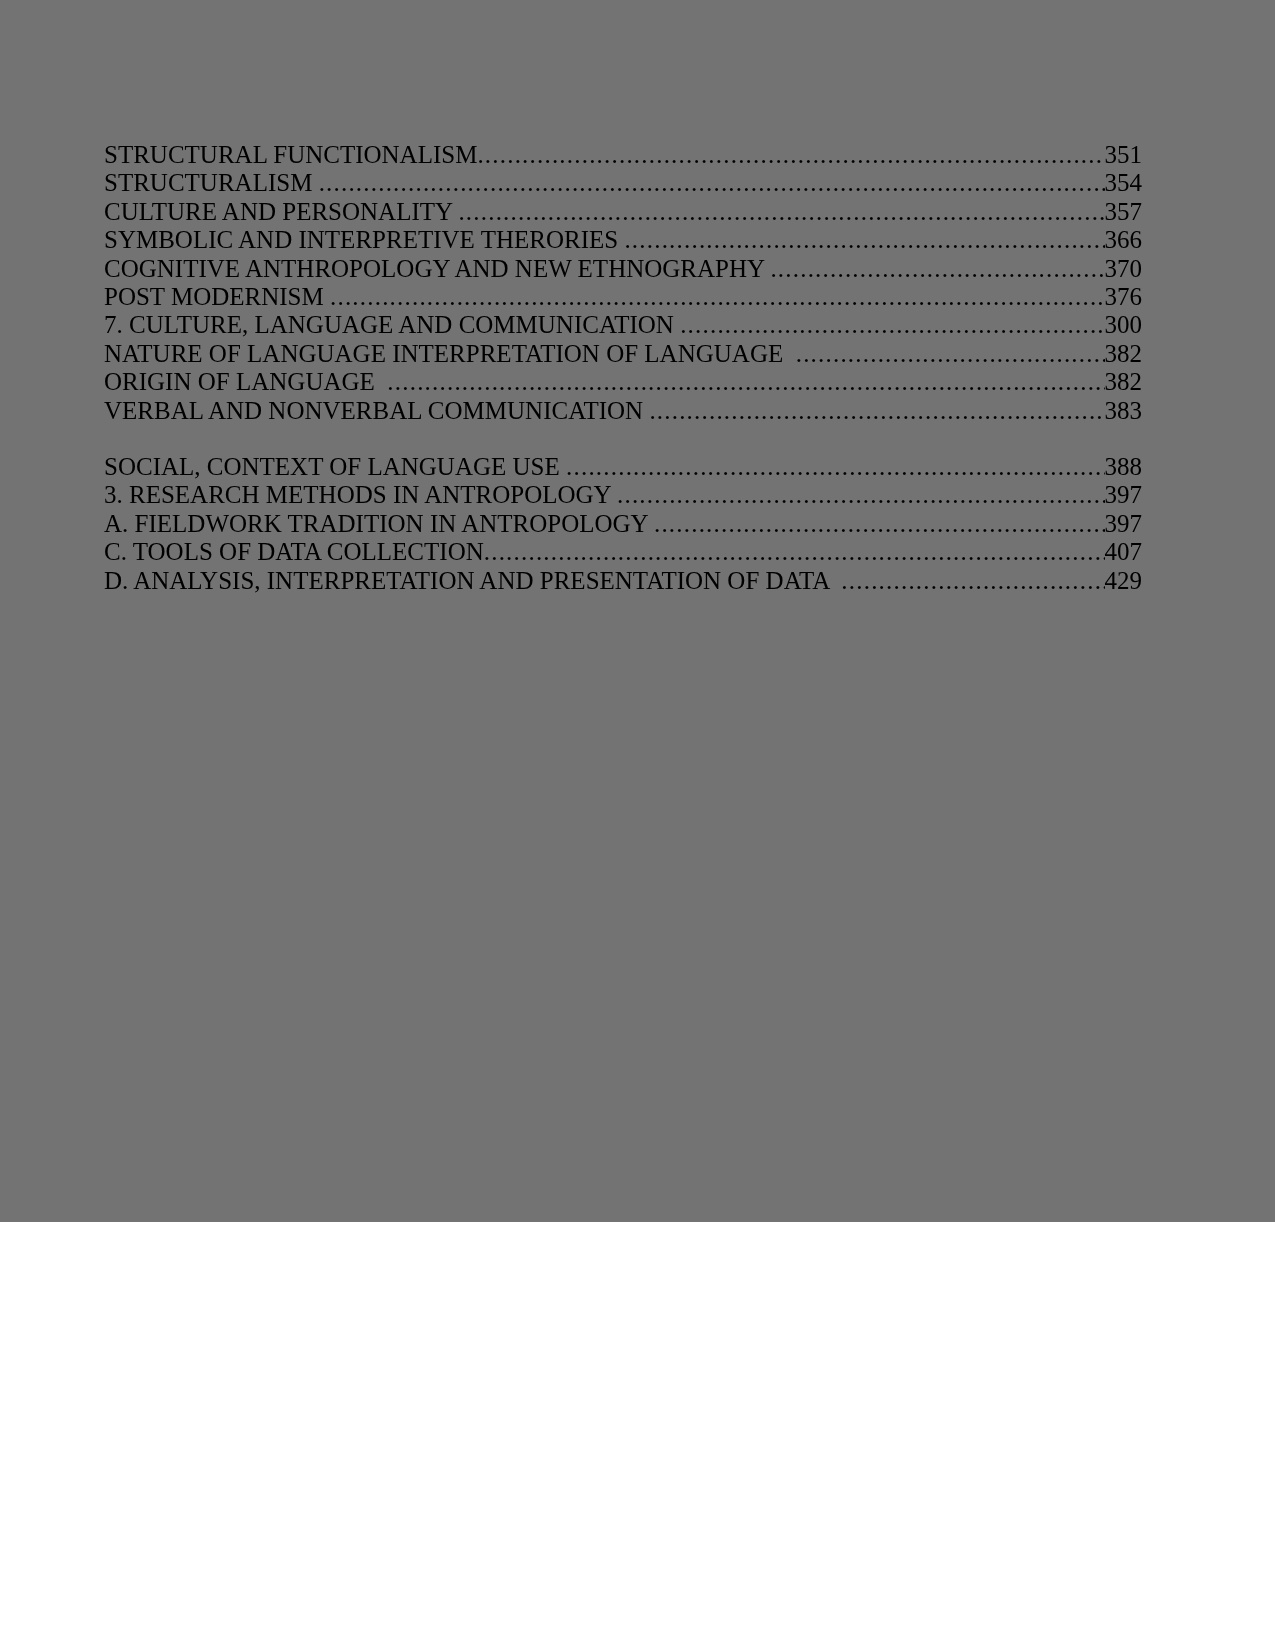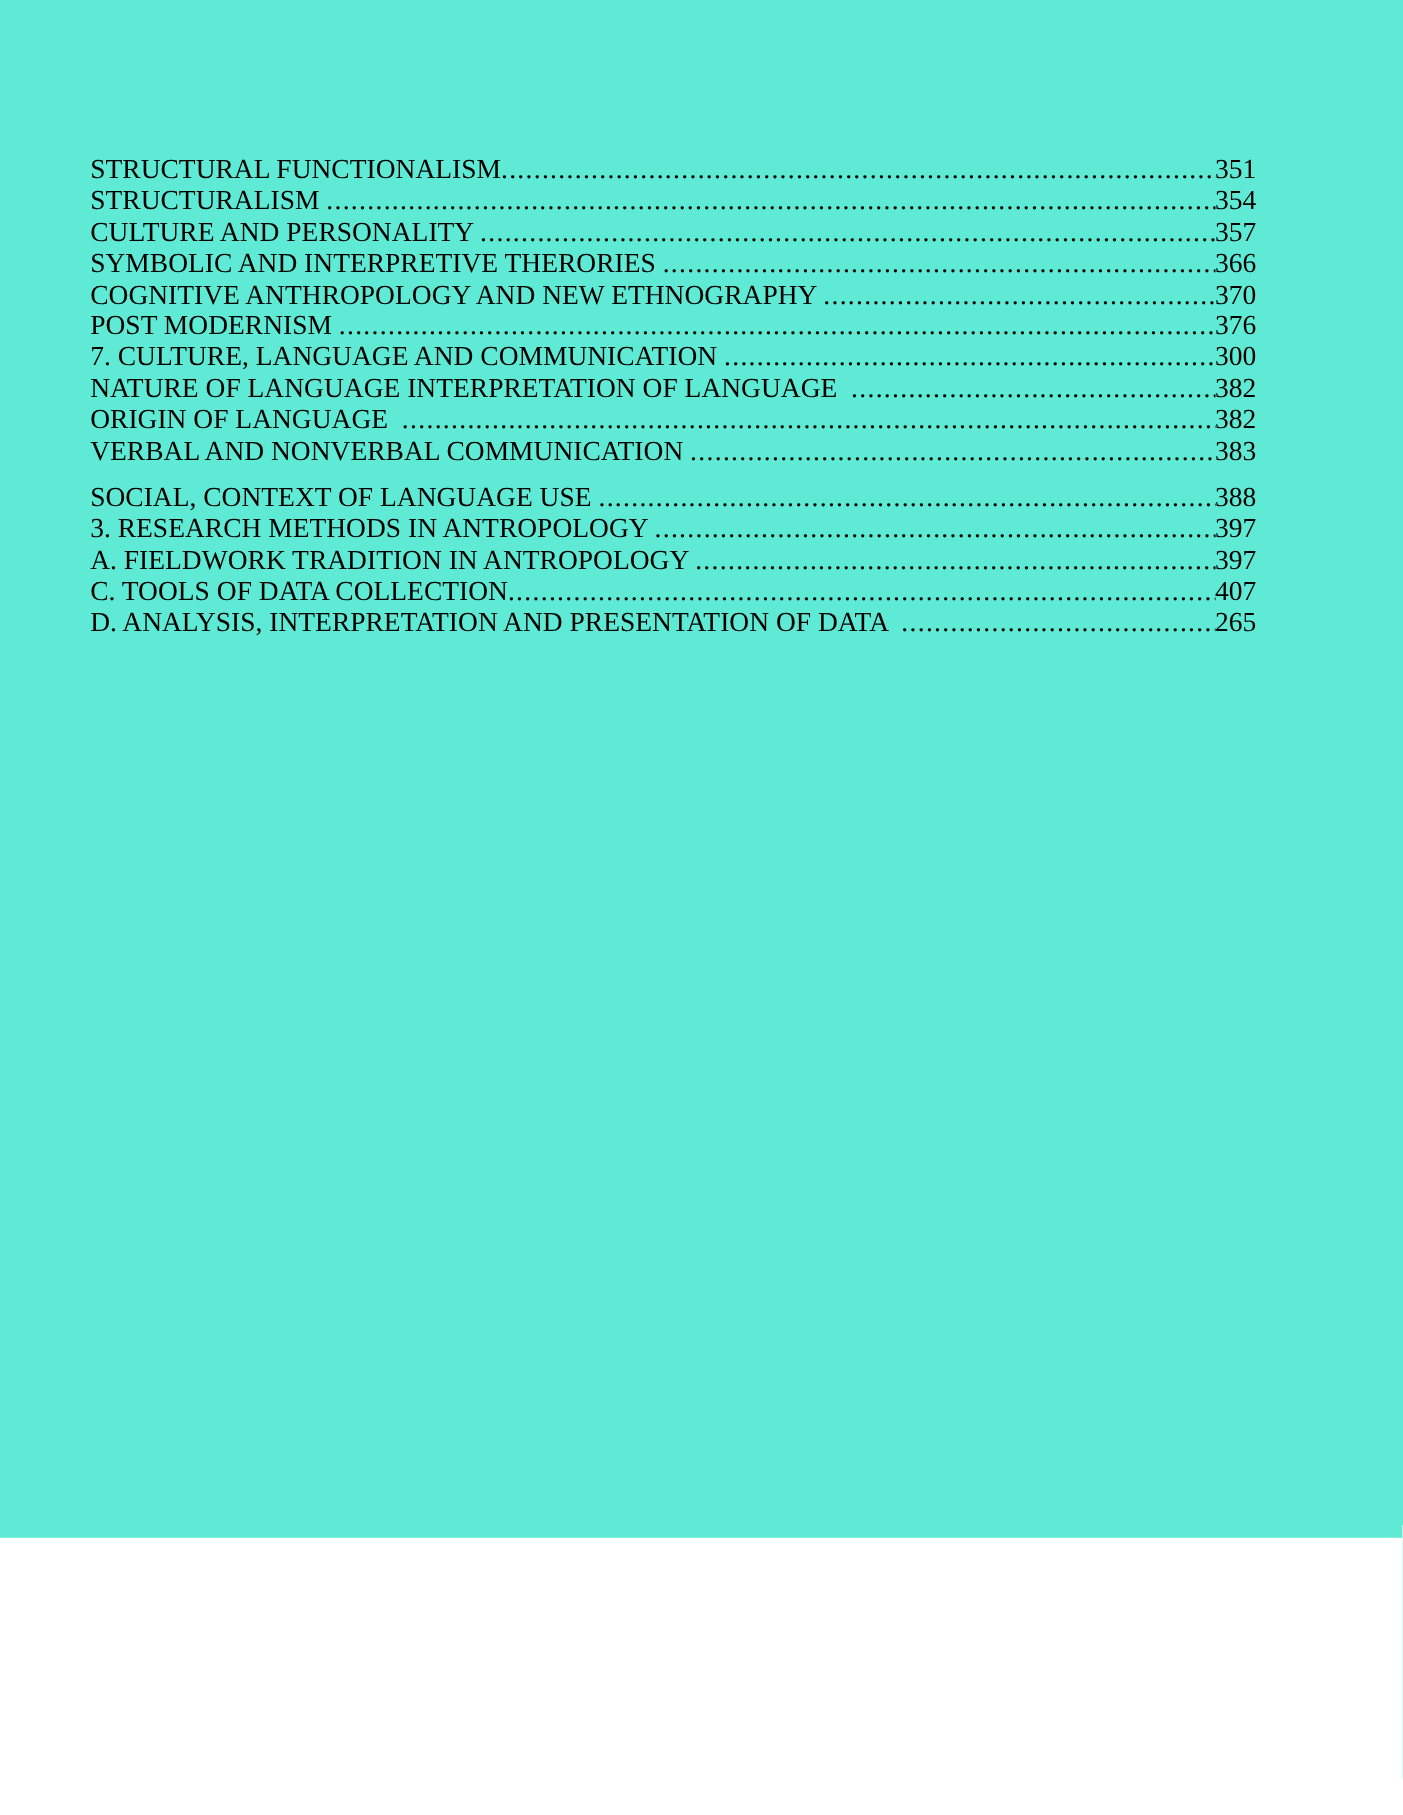--- a/index.html
+++ b/index.html
@@ -10,26 +10,26 @@
   body {
     width: 1275px;
     height: 1650px;
     font-family: "Liberation Serif", "DejaVu Serif", serif;
     color: #000000;
     overflow: hidden;
   }
   .page {
     box-sizing: border-box;
     width: 1275px;
-    height: 1398px;
-    padding: 141px 133px 0 82px;
-    background: #5eead4;
+    height: 1222px;
+    padding: 141px 133px 0 104px;
+    background: #737373;
   }
   .toc-section + .toc-section {
-    margin-top: 14px;
+    margin-top: 28px;
   }
   .toc-row {
     display: flex;
     align-items: baseline;
     font-size: 25px;
     line-height: 28.4px;
     white-space: nowrap;
   }
   .toc-title {
     white-space: pre;   
@@ -124,17 +124,17 @@
     <span class="toc-page">397</span>
   </div>
         <div class="toc-row">
     <span class="toc-title">C. TOOLS OF DATA COLLECTION</span>
     <span class="toc-leader"></span>
     <span class="toc-page">407</span>
   </div>
         <div class="toc-row">
     <span class="toc-title">D. ANALYSIS, INTERPRETATION AND PRESENTATION OF DATA  </span>
     <span class="toc-leader"></span>
-    <span class="toc-page">265</span>
+    <span class="toc-page">429</span>
   </div>
       </div>
     </div>
 </div>
 
 </body></html>

